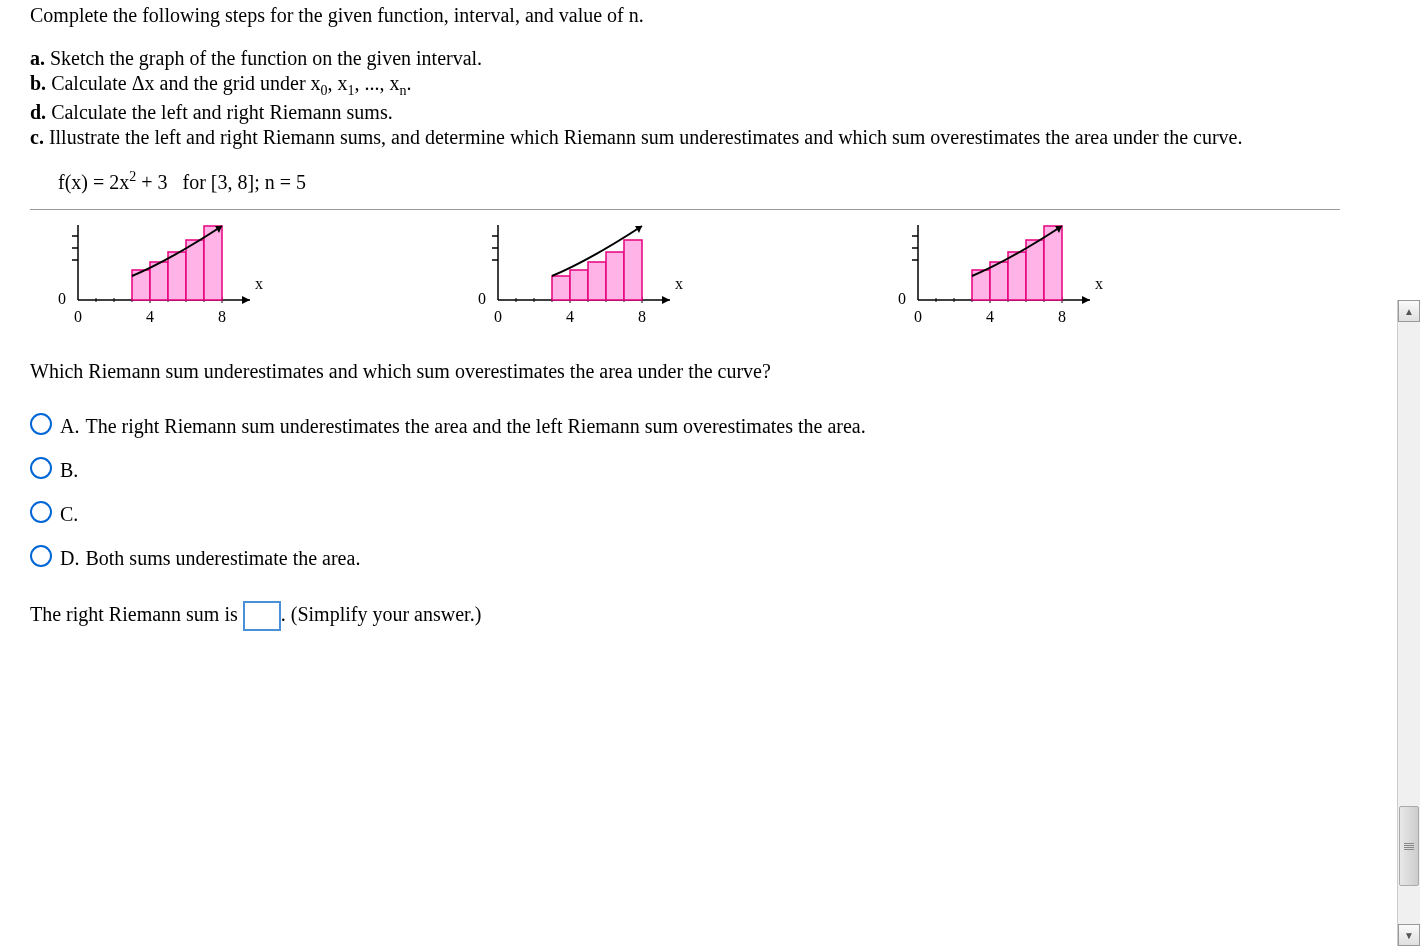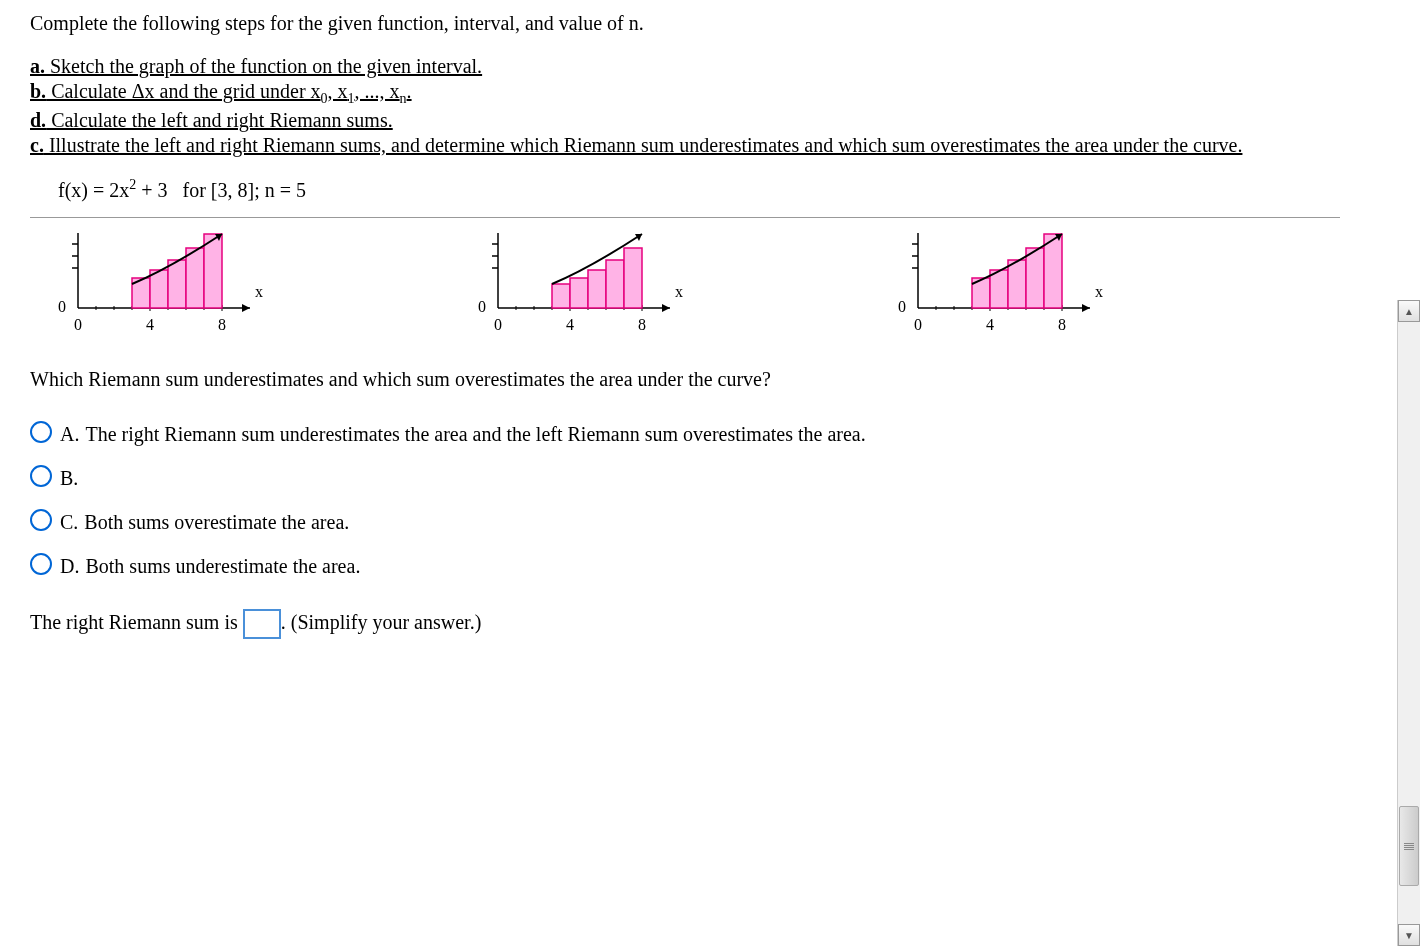--- a/index.html
+++ b/index.html
@@ -4,32 +4,31 @@
   <style>
     body {
       font-family: Georgia, 'Times New Roman', serif;
       font-size: 20px;
       margin: 0;
       padding: 0;
       color: #000;
       background: #fff;
     }
     .content {
-      padding: 12px 30px 20px 30px;
+      padding: 4px 30px 20px 30px;
       max-width: 1310px;
     }
     .intro {
       margin-bottom: 20px;
     }
     .steps {
       margin-bottom: 20px;
     }
     .step-line {
       margin: 2px 0;
-      text-decoration: underline;
     }
     .formula {
       margin: 15px 0 15px 28px;
       font-size: 20px;
     }
     .divider {
       border: none;
       border-top: 1px solid #999;
       margin: 10px 0;
     }
@@ -281,21 +280,20 @@
       <span class="option-letter">A.</span>
       <span class="option-text">The right Riemann sum underestimates the area and the left Riemann sum overestimates the area.</span>
     </div>
     <div class="option">
       <div class="radio-circle"></div>
       <span class="option-letter">B.</span>
     </div>
     <div class="option">
       <div class="radio-circle"></div>
       <span class="option-letter">C.</span>
-      <span class="option-text">Both sums overestimate the area.</span>
     </div>
     <div class="option">
       <div class="radio-circle"></div>
       <span class="option-letter">D.</span>
       <span class="option-text">Both sums underestimate the area.</span>
     </div>
   </div>
 
   <div class="part-d">
     <div class="d-line">

